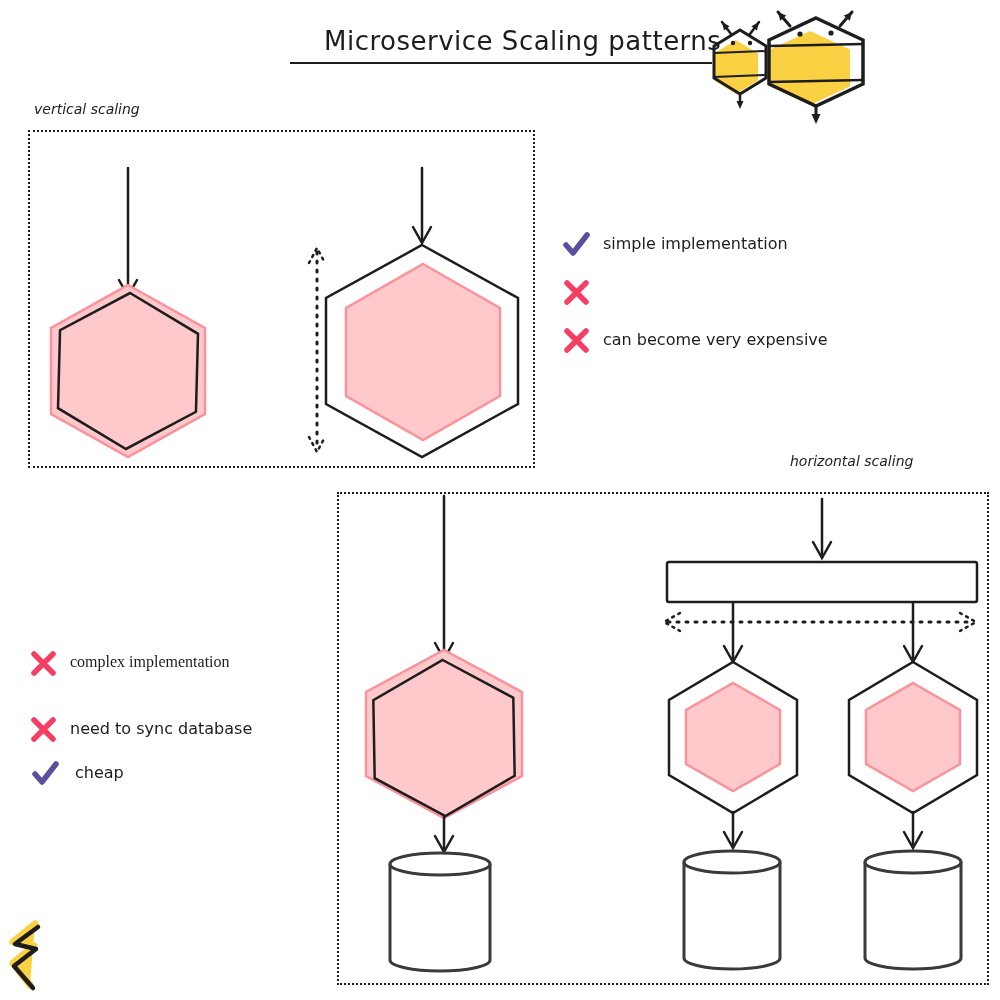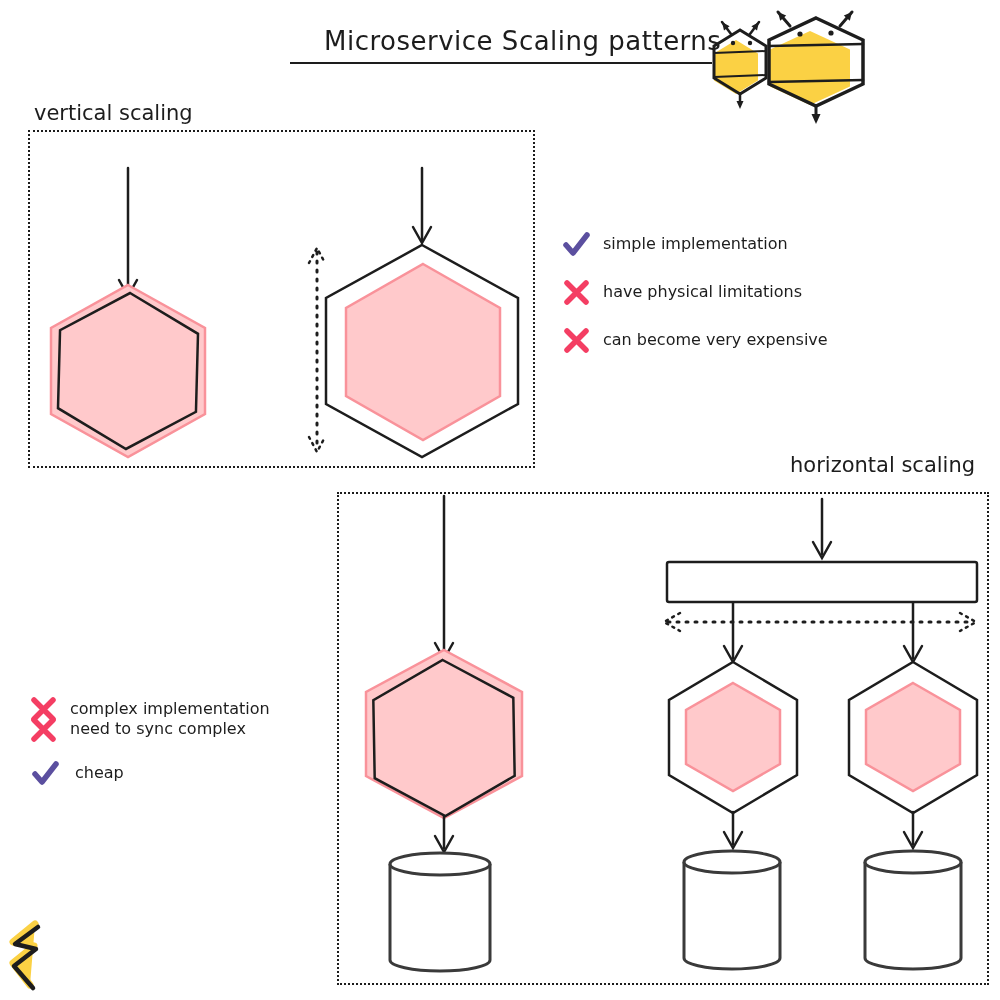--- a/index.html
+++ b/index.html
@@ -4,21 +4,21 @@
 <style>
   * { margin: 0; padding: 0; box-sizing: border-box; }
   html, body { width: 1000px; height: 1000px; background: #ffffff; overflow: hidden;
     font-family: "DejaVu Sans", sans-serif; color: var(--ink, #1d1d1d); }
   .abs { position: absolute; }
   #stage { position: relative; width: 1000px; height: 1000px; }
   #diagram-svg { position: absolute; left: 0; top: 0; }
 
   .hand { color: var(--ink, #1d1d1d); }
   #page-title { left: 292px; top: 26px; font-size: 26px; letter-spacing: .5px; font-weight: 500; white-space: nowrap; margin-left: 32px; }
-  .section-label { font-size: 21px; white-space: nowrap; }
+  .section-label { font-size: 14px; white-space: nowrap; font-style: italic; }
   #vertical-label { left: 34px; top: 101px; }
   #horizontal-label { left: 790px; top: 453px; width: 202px; text-align: left; }
 
   .dotted-box { border: 2px dotted #1c1c1c; background: transparent; }
   #vertical-box { left: 28px; top: 130px; width: 507px; height: 338px; }
   #horizontal-box { left: 337px; top: 492px; width: 652px; height: 493px; }
 
   .pc-item { display: flex; align-items: flex-start; gap: 13px; }
   .pc-item .txt { font-size: 16px; white-space: nowrap; padding-top: 3px; }
   .pc-icon { width: 27px; height: 27px; flex: 0 0 27px; }
@@ -170,40 +170,39 @@
   <div class="abs pc-item" style="left:563px; top:231px;">
     <svg class="pc-icon" viewBox="0 0 27 27">
       <path d="M3 14 L10 22 L24 4" fill="none" class="chk" stroke-width="5.5" stroke-linecap="round" stroke-linejoin="round"></path>
     </svg>
     <span class="txt">simple implementation</span>
   </div>
   <div class="abs pc-item" style="left:563px; top:279px;">
     <svg class="pc-icon" viewBox="0 0 27 27">
       <path d="M4 4 L23 23 M23 4 L4 23" fill="none" class="crs" stroke-width="5.5" stroke-linecap="round"></path>
     </svg>
-    <span class="txt">have physical limitations</span>
   </div>
   <div class="abs pc-item" style="left:563px; top:327px;">
     <svg class="pc-icon" viewBox="0 0 27 27">
       <path d="M4 4 L23 23 M23 4 L4 23" fill="none" class="crs" stroke-width="5.5" stroke-linecap="round"></path>
     </svg>
     <span class="txt">can become very expensive</span>
   </div>
 
-  <div class="abs pc-item" style="left:30px; top:696px;">
+  <div class="abs pc-item" style="left:30px; top:650px;font-family:Liberation Serif, serif;">
     <svg class="pc-icon" viewBox="0 0 27 27">
       <path d="M4 4 L23 23 M23 4 L4 23" fill="none" class="crs" stroke-width="5.5" stroke-linecap="round"></path>
     </svg>
     <span class="txt">complex implementation</span>
   </div>
   <div class="abs pc-item" style="left:30px; top:716px;">
     <svg class="pc-icon" viewBox="0 0 27 27">
       <path d="M4 4 L23 23 M23 4 L4 23" fill="none" class="crs" stroke-width="5.5" stroke-linecap="round"></path>
     </svg>
-    <span class="txt">need to sync complex</span>
+    <span class="txt">need to sync database</span>
   </div>
   <div class="abs pc-item" style="left:32px; top:760px;gap:16px;">
     <svg class="pc-icon" viewBox="0 0 27 27">
       <path d="M3 14 L10 22 L24 4" fill="none" class="chk" stroke-width="5.5" stroke-linecap="round" stroke-linejoin="round"></path>
     </svg>
     <span class="txt">cheap</span>
   </div>
 
 </div>
 

